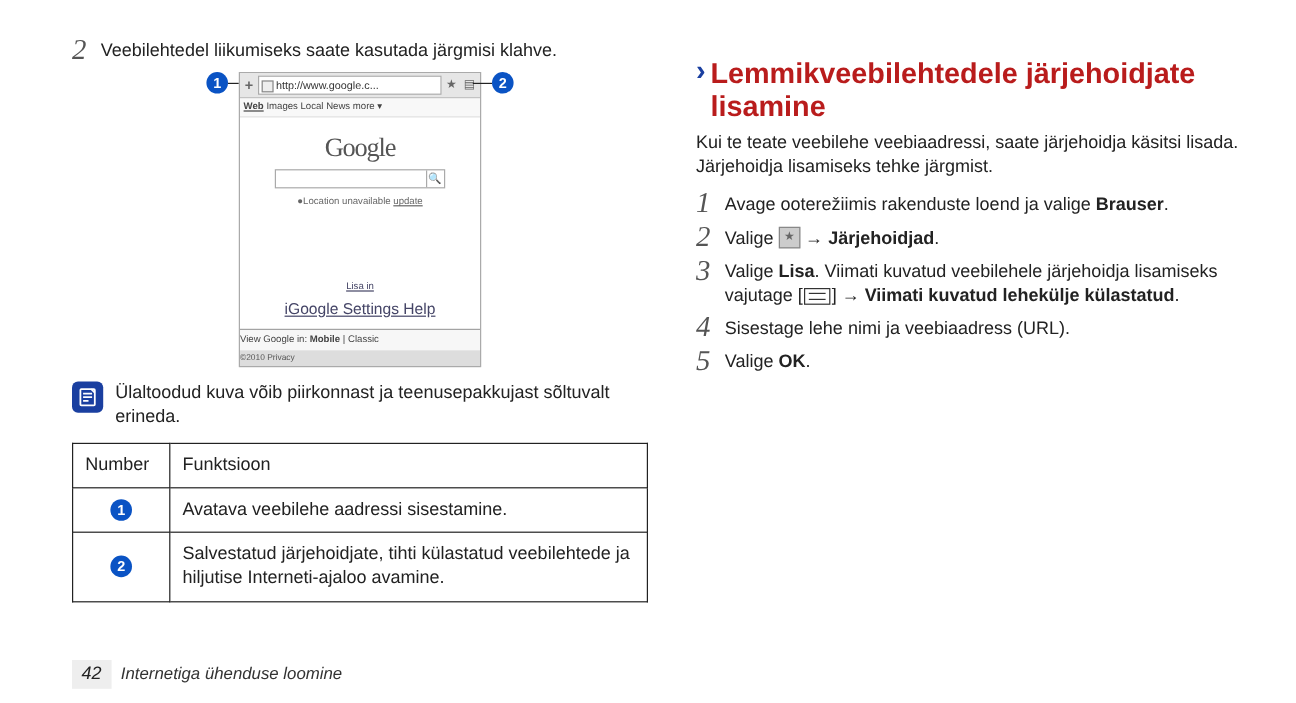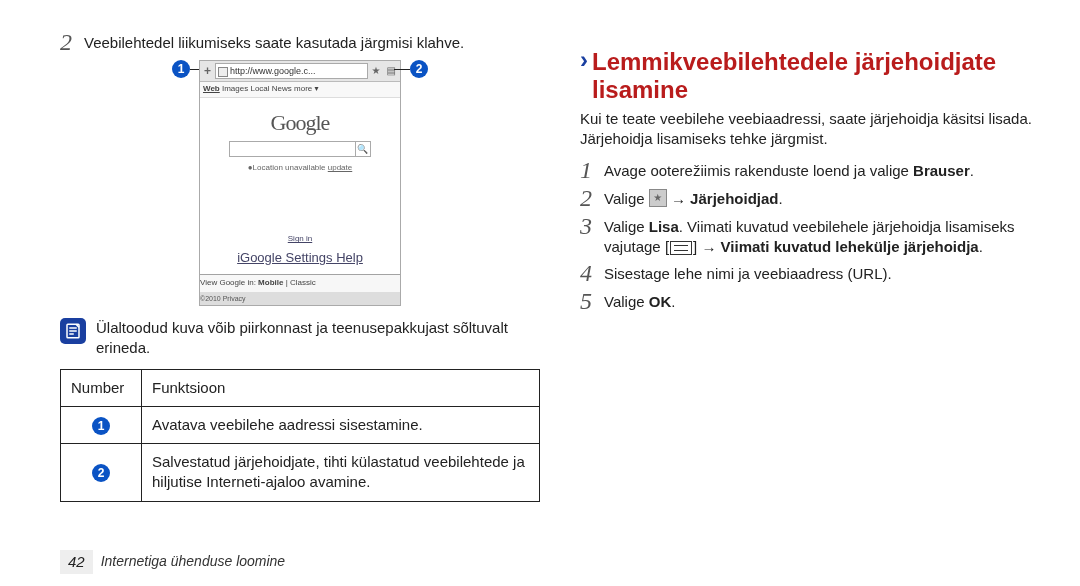--- a/index.html
+++ b/index.html
@@ -345,21 +345,21 @@
           <span class="more">▤</span>
         </div>
         <div class="tabs-row"><b>Web</b> <span>Images  Local  News  more ▾</span></div>
         <div class="g-body">
           <div class="g-logo">Google</div>
           <div class="g-search">
             <div class="box"></div>
             <div class="mag">🔍</div>
           </div>
           <div class="g-loc">●Location unavailable  <u>update</u></div>
-          <div class="g-signin">Sign in</div>
+          <div class="g-signin">Lisa in</div>
           <div class="g-foot">iGoogle   Settings   Help</div>
         </div>
         <div class="g-view">View Google in: <b>Mobile</b> | <span>Classic</span></div>
         <div class="g-copy">©2010  Privacy</div>
       </div>
       <span class="callout c2">2</span>
       <span class="callout-line l2"></span>
     </div>
 
     <div class="note">
@@ -410,21 +410,21 @@
     <div class="step">
       <div class="num">2</div>
       <div class="txt">
         <span>Valige </span><span class="ricon">★</span><span> → </span><b>Järjehoidjad</b><span>.</span>
       </div>
     </div>
 
     <div class="step">
       <div class="num">3</div>
       <div class="txt">
-        <span>Valige </span><b>Lisa</b><span>. Viimati kuvatud veebilehele järjehoidja lisamiseks vajutage [</span><span class="menu-sym"></span><span>] → </span><b>Viimati kuvatud lehekülje järjehoidja</b><span>.</span>
+        <span>Valige </span><b>Lisa</b><span>. Viimati kuvatud veebilehele järjehoidja lisamiseks vajutage [</span><span class="menu-sym"></span><span>] → </span><b>Viimati kuvatud lehekülje külastatud</b><span>.</span>
       </div>
     </div>
 
     <div class="step">
       <div class="num">4</div>
       <div class="txt">Sisestage lehe nimi ja veebiaadress (URL).</div>
     </div>
 
     <div class="step">
       <div class="num">5</div>

